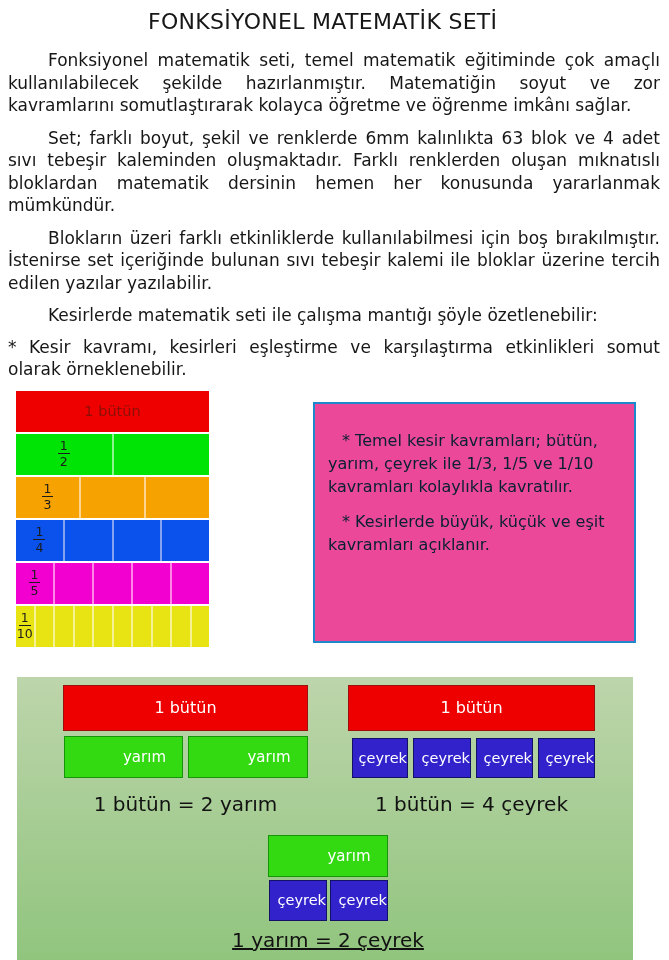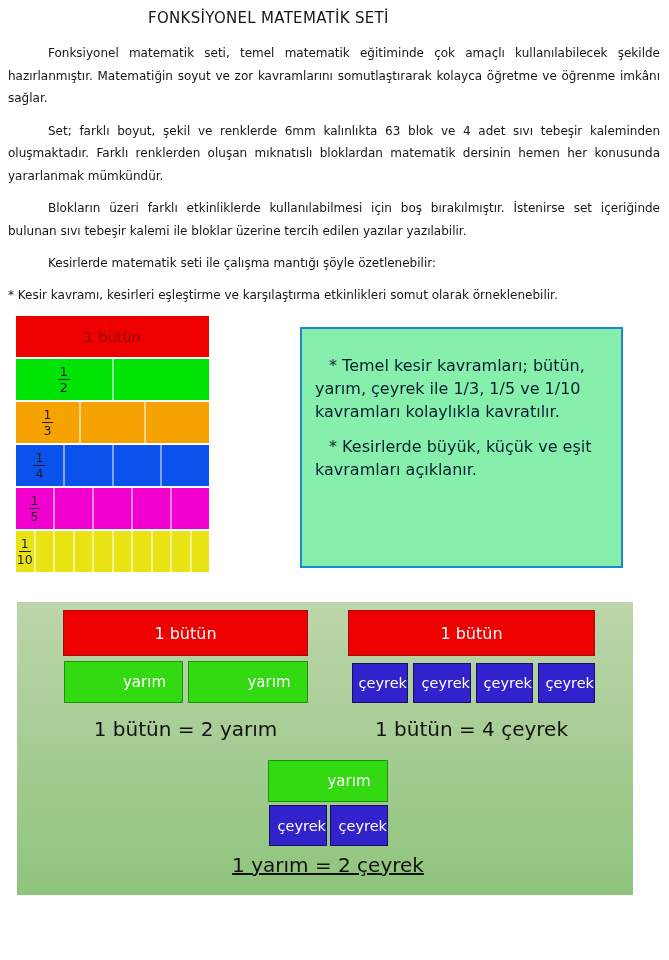--- a/index.html
+++ b/index.html
@@ -3,25 +3,25 @@
 <meta charset="utf-8">
 <style>
   * { margin:0; padding:0; box-sizing:border-box; }
   html,body { width:669px; }
   body {
     width:669px; height:960px; background:#ffffff; overflow:hidden;
     font-family:"DejaVu Sans","Liberation Sans",sans-serif; color:#1a1a1a;
     position:relative;
   }
   .title {
-    font-size:15px; font-weight:normal; letter-spacing:.3px;
+    font-size:22px; font-weight:normal; letter-spacing:.3px;
     margin:9px 0 15px 148px; color:#161616;
   }
   .para {
-    font-size:12px; line-height:22.5px; text-align:justify;
+    font-size:17px; line-height:22.5px; text-align:justify;
     margin:4px 9px 10px 8px; text-indent:40px; color:#161616;
   }
   .para.no-indent { text-indent:0; }
   .para.single { margin-bottom:9px; }
 
   
   .figure-area { position:relative; height:266px; margin-top:6px; }
 
   .frac-table { position:absolute; left:16px; top:0; width:193px; }
   .frac-row { display:flex; gap:2px; height:41px; margin-bottom:2px; }
@@ -136,21 +136,21 @@
       <div class="frac-cell" style="background-color: rgb(232, 227, 18);"></div>
       <div class="frac-cell" style="background-color: rgb(232, 227, 18);"></div>
       <div class="frac-cell" style="background-color: rgb(232, 227, 18);"></div>
       <div class="frac-cell" style="background-color: rgb(232, 227, 18);"></div>
       <div class="frac-cell" style="background-color: rgb(232, 227, 18);"></div>
       <div class="frac-cell" style="background-color: rgb(232, 227, 18);"></div>
       <div class="frac-cell" style="background-color: rgb(232, 227, 18);"></div>
     </div>
   </div>
 
-  <div class="info-box" style="background-color: #86efac;">
+  <div class="info-box" style="background-color: #ec4899; margin-left: 13px;">
     <p class="bullet">* Temel kesir kavramları; bütün, yarım, çeyrek ile 1/3, 1/5 ve 1/10 kavramları kolaylıkla kavratılır.</p>
     <p class="bullet">* Kesirlerde büyük, küçük ve eşit kavramları açıklanır.</p>
   </div>
 </div>
 
 <div class="equiv-panel">
 
   <div class="bar bar-whole" style="left: 46px; top: 8px; width: 245px; height: 46px; background-color: rgb(238, 0, 0);">
     <span>1 bütün</span>
   </div>

